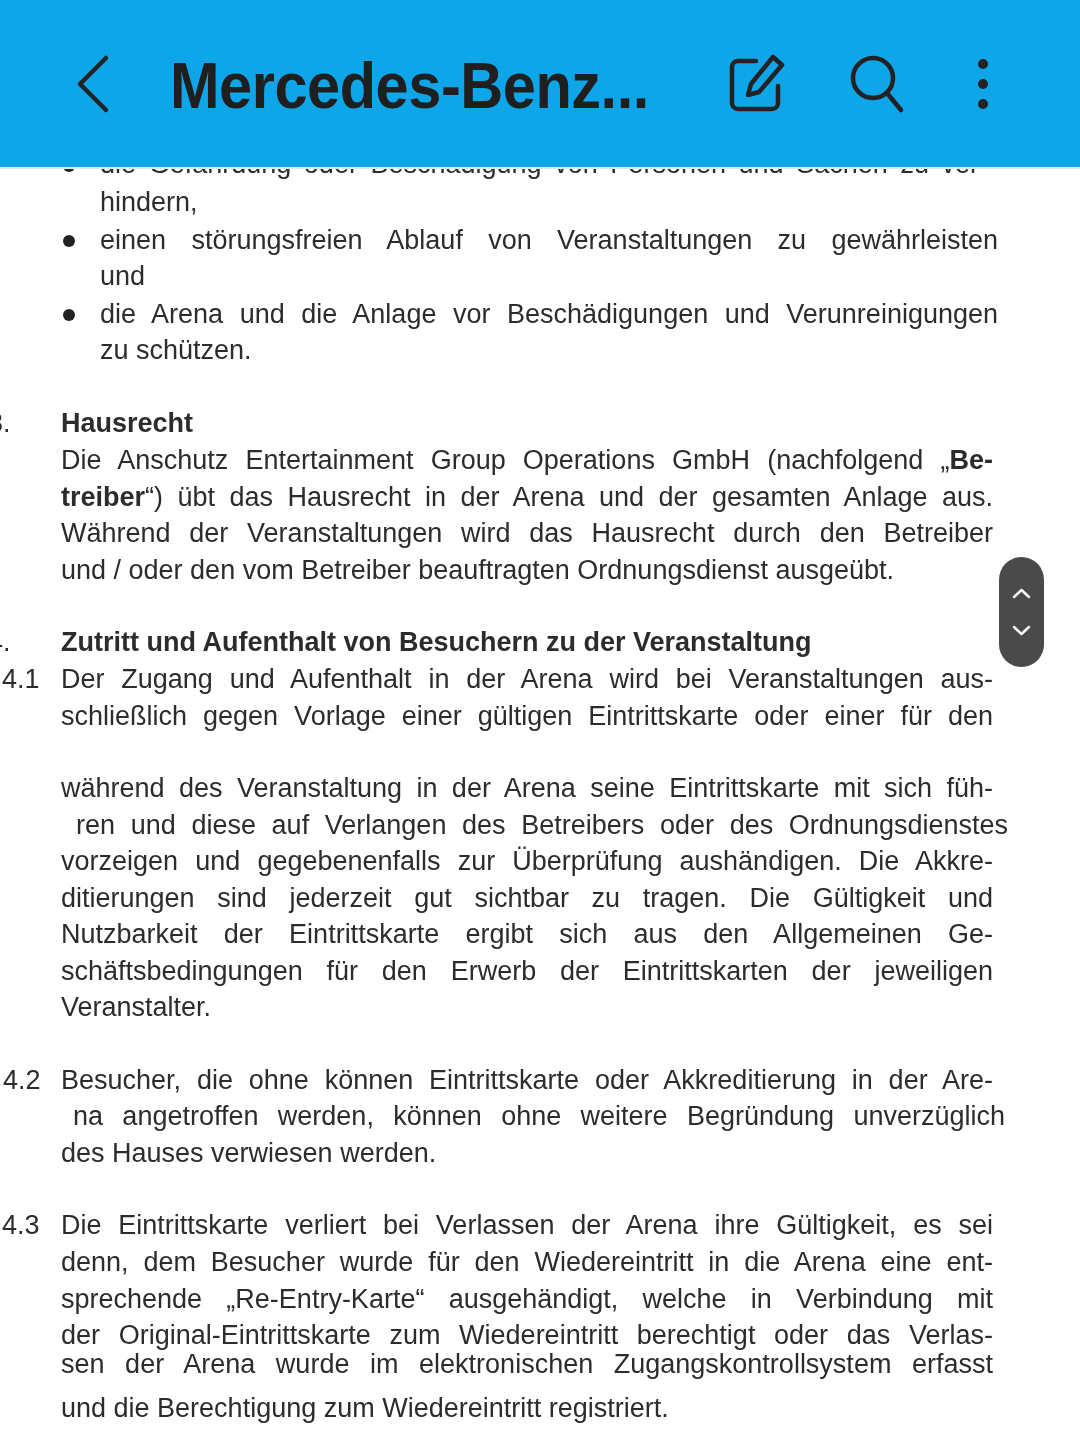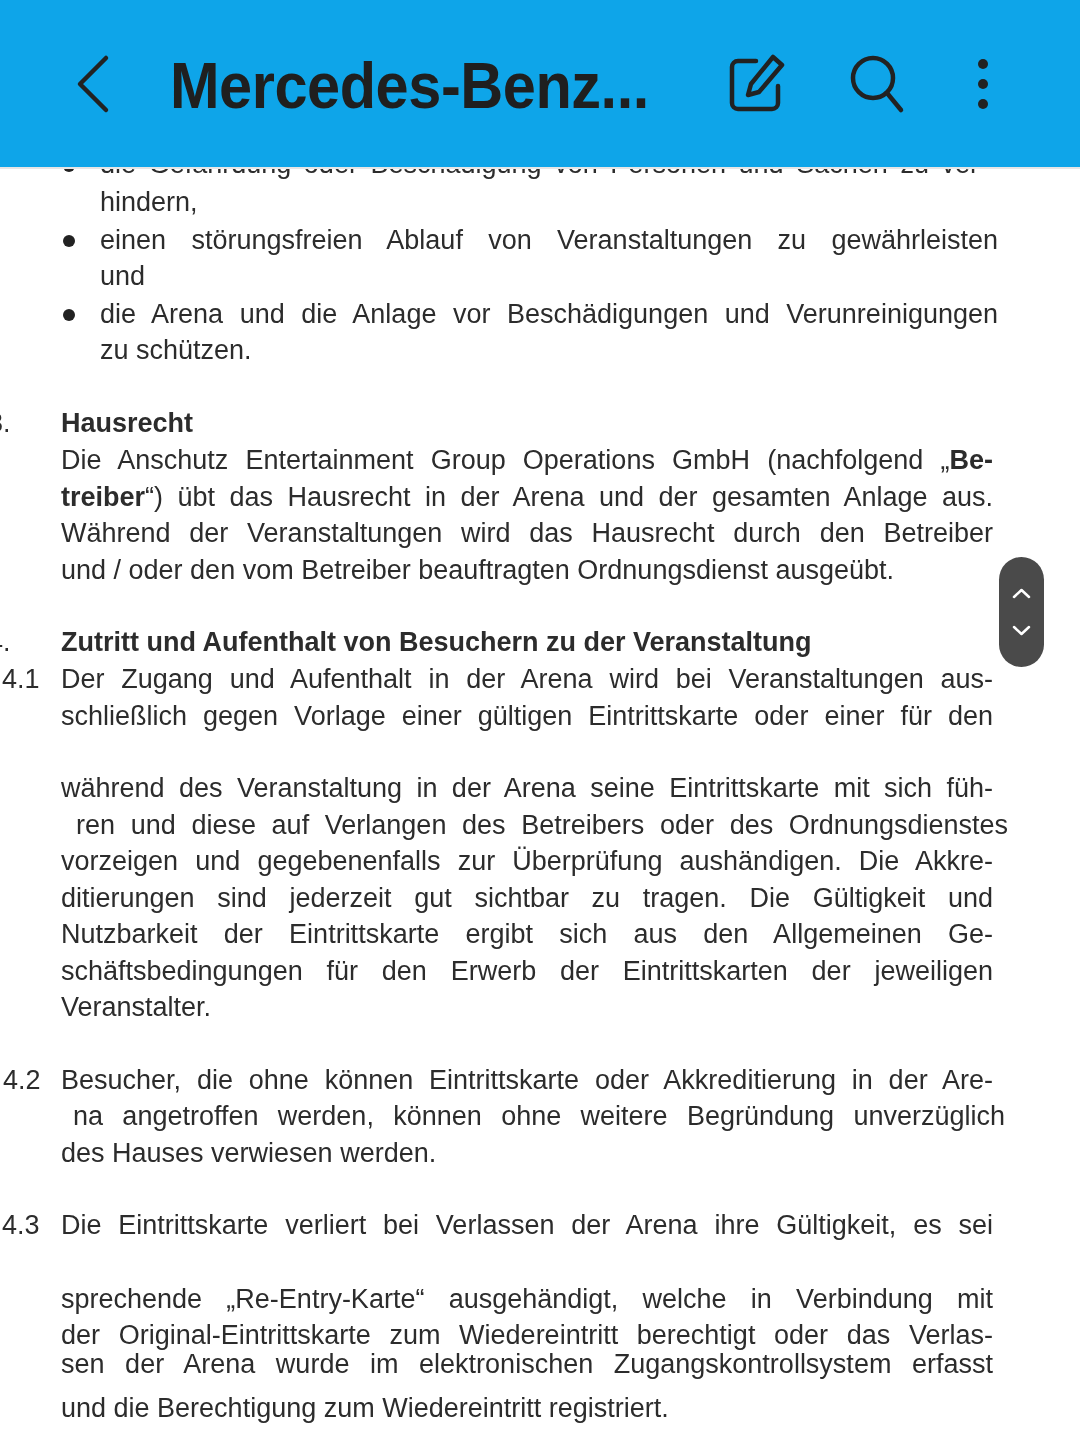--- a/index.html
+++ b/index.html
@@ -171,20 +171,21 @@
   <div class="line justify" style="left:61px; top:953px;">schäftsbedingungen für den Erwerb der Eintrittskarten der jeweiligen</div>
   <div class="line" style="left:61px; top:989px;">Veranstalter.</div>
 
   <div class="num" style="left:3px; top:1062px;">4.2</div>
   <div class="line justify" style="left:61px; top:1062px;">Besucher, die ohne können Eintrittskarte oder Akkreditierung in der Are-</div>
   <div class="line justify" style="left:61px; top:1098px;margin-left:12px;">na angetroffen werden, können ohne weitere Begründung unverzüglich</div>
   <div class="line" style="left:61px; top:1135px;">des Hauses verwiesen werden.</div>
 
   <div class="num" style="left:2px; top:1207px;">4.3</div>
   <div class="line justify" style="left:61px; top:1207px;">Die Eintrittskarte verliert bei Verlassen der Arena ihre Gültigkeit, es sei</div>
+  <div class="line justify" style="left:61px; top:1244px;">denn, dem Besucher wurde für den Wiedereintritt in die Arena eine ent-</div>
   <div class="line justify" style="left:61px; top:1281px;">sprechende „Re-Entry-Karte“ ausgehändigt, welche in Verbindung mit</div>
   <div class="line justify" style="left:61px; top:1317px;">der Original-Eintrittskarte zum Wiedereintritt berechtigt oder das Verlas-</div>
   <div class="line justify" style="left:61px; top:1346px;">sen der Arena wurde im elektronischen Zugangskontrollsystem erfasst</div>
   <div class="line" style="left:61px; top:1390px;">und die Berechtigung zum Wiedereintritt registriert.</div>
 </div>
 
 <div class="scroller">
   <div class="up">
     <svg width="45" height="40" viewBox="0 0 45 40">
       <polyline points="15,24 22.5,17 30,24" fill="none" stroke="#ffffff" stroke-width="2.5" stroke-linecap="round" stroke-linejoin="round"></polyline>

